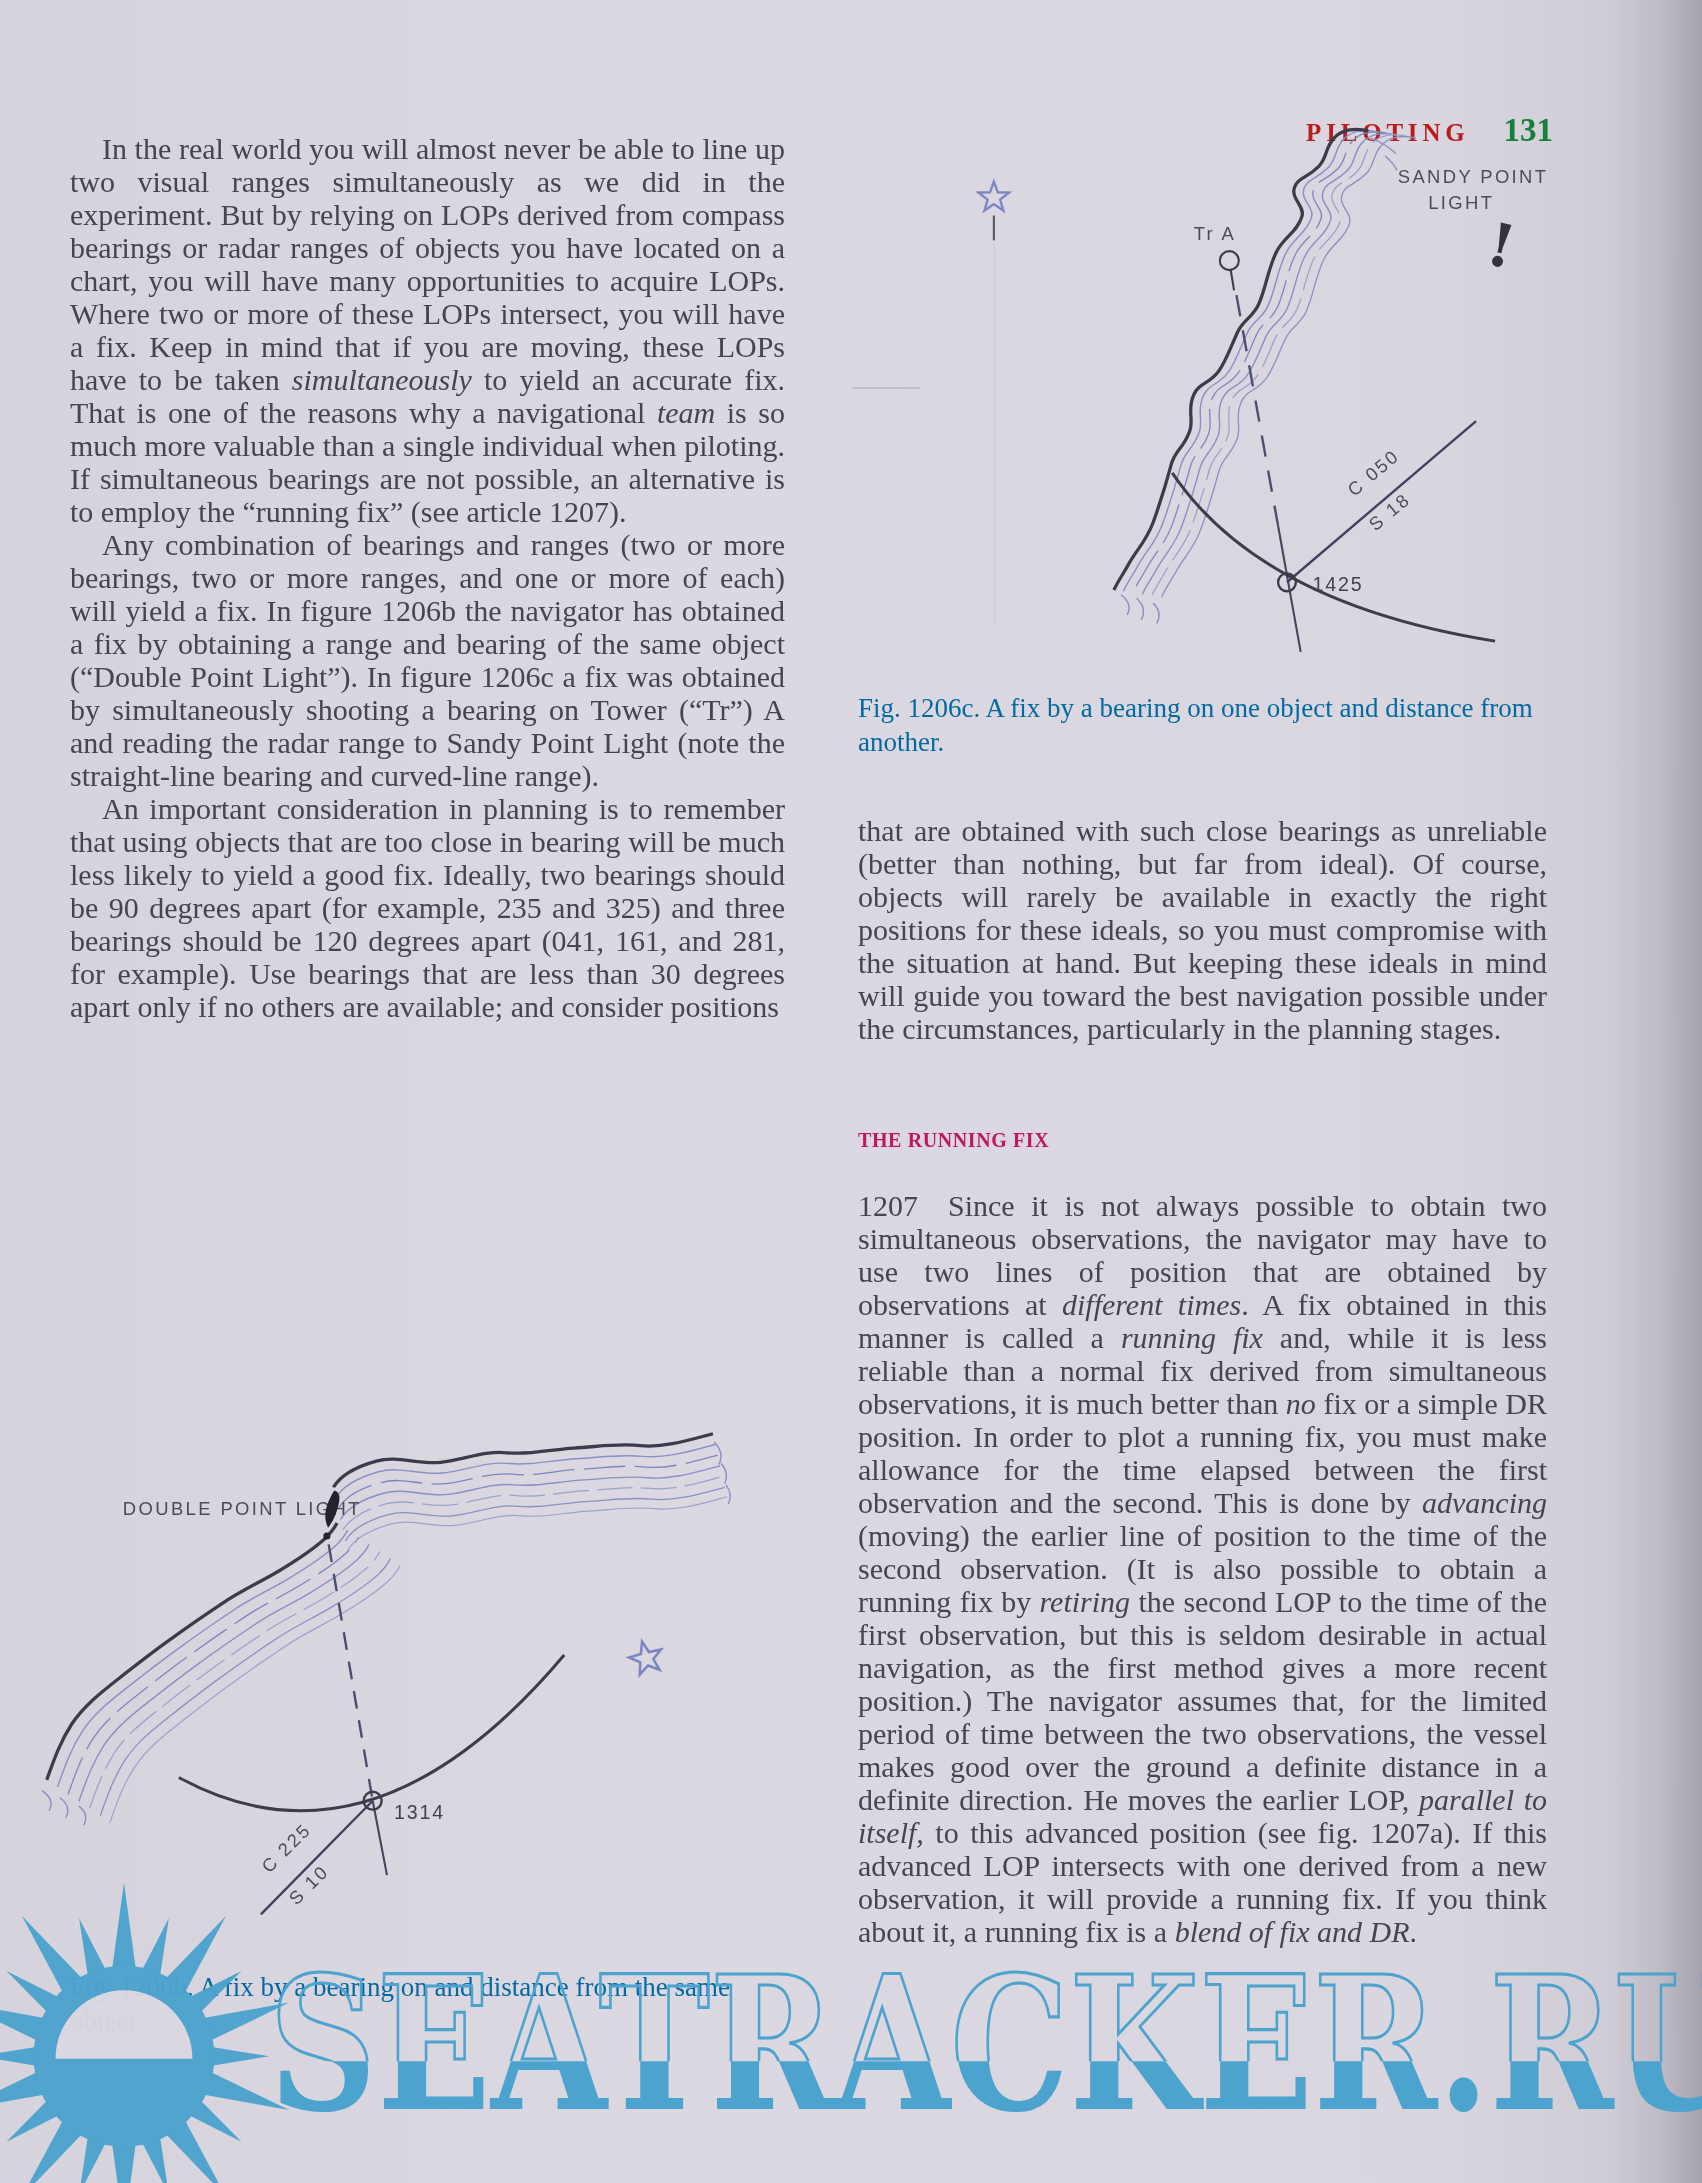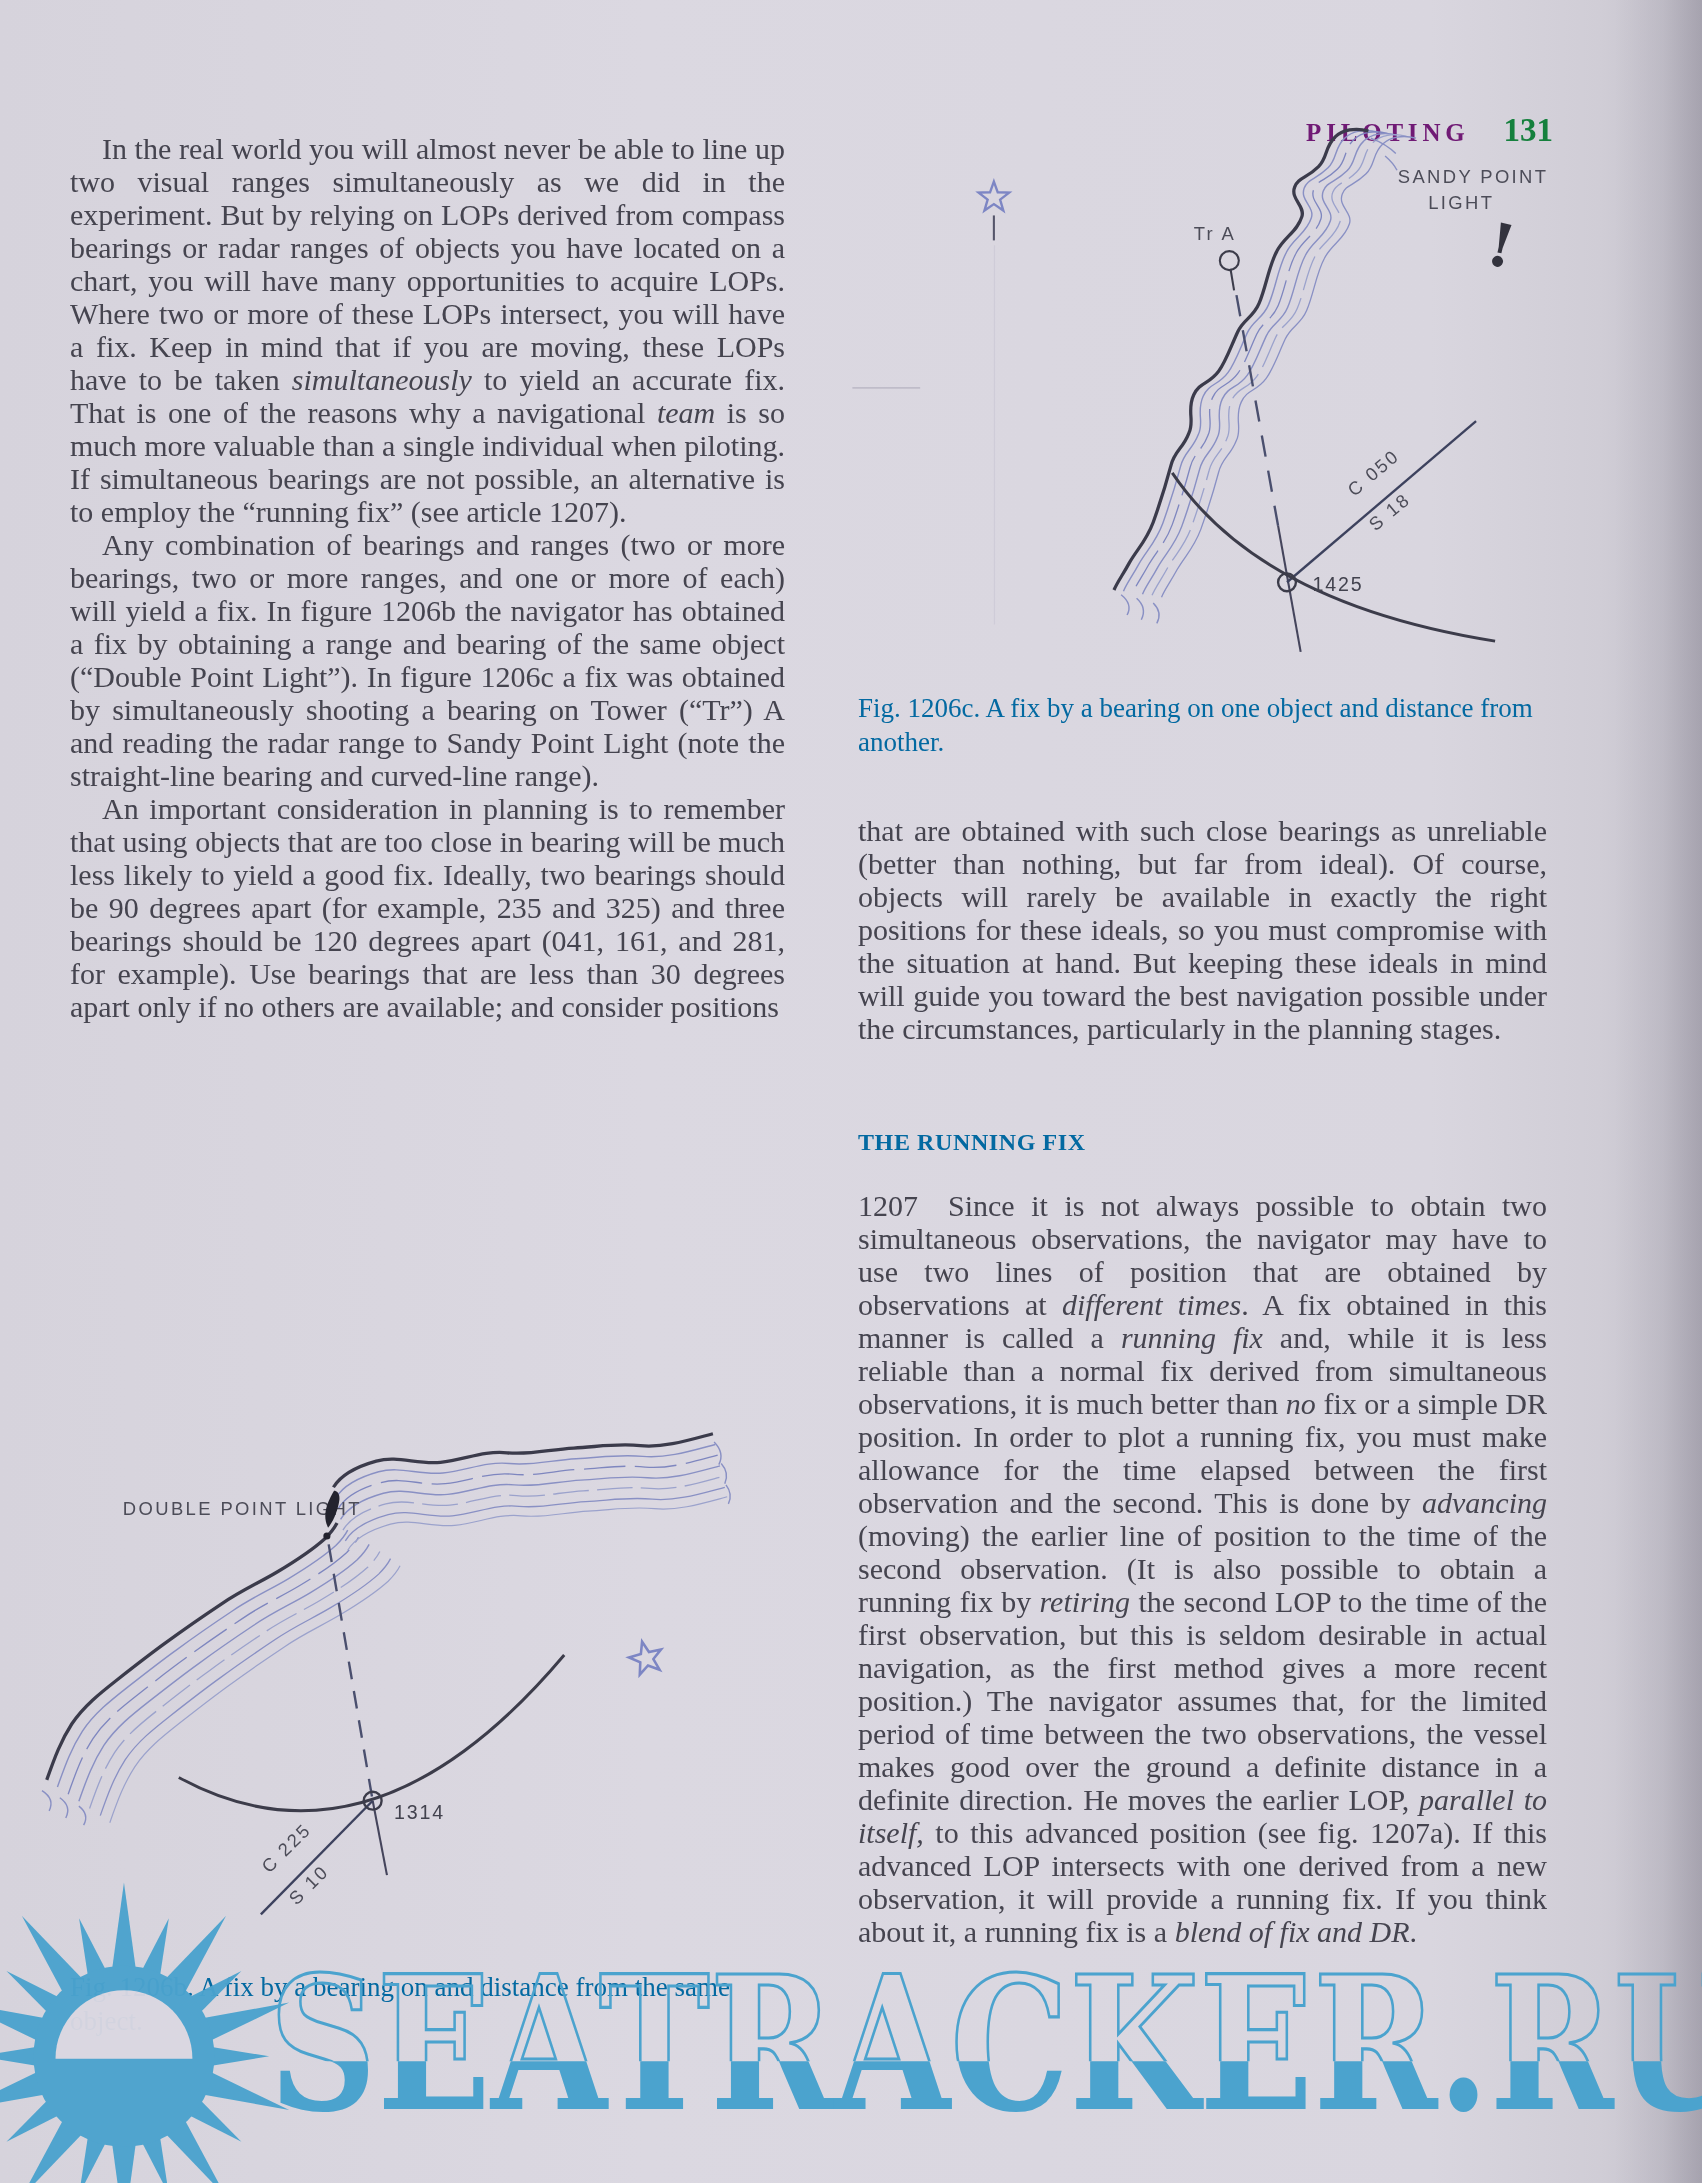--- a/index.html
+++ b/index.html
@@ -4,30 +4,30 @@
 <style>
   html,body{margin:0;padding:0;}
   body{
     width:1703px;height:2183px;position:relative;overflow:hidden;
     background:linear-gradient(90deg,#d6d3dc 0%,#dbd8e1 38%,#d9d6df 84%,#d0cdd6 94%,#c2bfc9 100%);
     font-family:"Liberation Serif",serif;color:#45444f;
   }
   .page-shade{position:absolute;top:0;right:0;width:89px;height:100%;
     background:linear-gradient(90deg,rgba(70,65,85,0) 0%,rgba(70,65,85,.08) 55%,rgba(50,45,65,.20) 100%);}
   .header{position:absolute;top:112px;left:1189px;width:364px;display:flex;justify-content:flex-end;align-items:baseline;gap:34px;}
-  .running-head{font-weight:bold;font-size:25px;letter-spacing:4.8px;color:#701a75;}
+  .running-head{font-weight:bold;font-size:25px;letter-spacing:4.8px;color:#b91c1c;}
   .page-num{font-weight:bold;font-size:33px;color:#15803d;text-align:right;}
   .col{position:absolute;text-align:justify;font-size:30px;line-height:33px;}
   .col p{margin:0;text-indent:32px;}
   .col p.noindent{text-indent:0;}
   .it{font-style:italic;}
   #left-col{left:70px;top:132px;width:715px;}
   #right-col-p5{left:858px;top:814px;width:689px;}
   #right-col-p6{left:858px;top:1189px;width:689px;}
-  .section-heading{position:absolute;left:858px;top:1129px;font-weight:bold;font-size:24px;letter-spacing:0.6px;color:#0369a1;}
+  .section-heading{position:absolute;left:858px;top:1129px;font-weight:bold;font-size:20px;letter-spacing:0.6px;color:#be185d;}
   .caption{position:absolute;font-size:27px;line-height:34px;color:#0369a1;text-align:left;}
   #caption-b{left:70px;top:1970px;width:678px;}
   #caption-c{left:858px;top:691px;width:690px;}
   svg{position:absolute;overflow:visible;}
   #fig-c{left:850px;top:119px;width:852px;height:571px;}
   #fig-b{left:24px;top:1404px;width:833px;height:571px;}
   .chart-label{font-family:"Liberation Sans",sans-serif;font-size:31px;letter-spacing:4px;fill:#4c4c58;}
   .fix-label{font-family:"Liberation Sans",sans-serif;font-size:33px;letter-spacing:3px;fill:#42424e;}
   
   #wm-sun{left:-54px;top:1873px;width:369px;height:369px;z-index:11;opacity:.96;}

